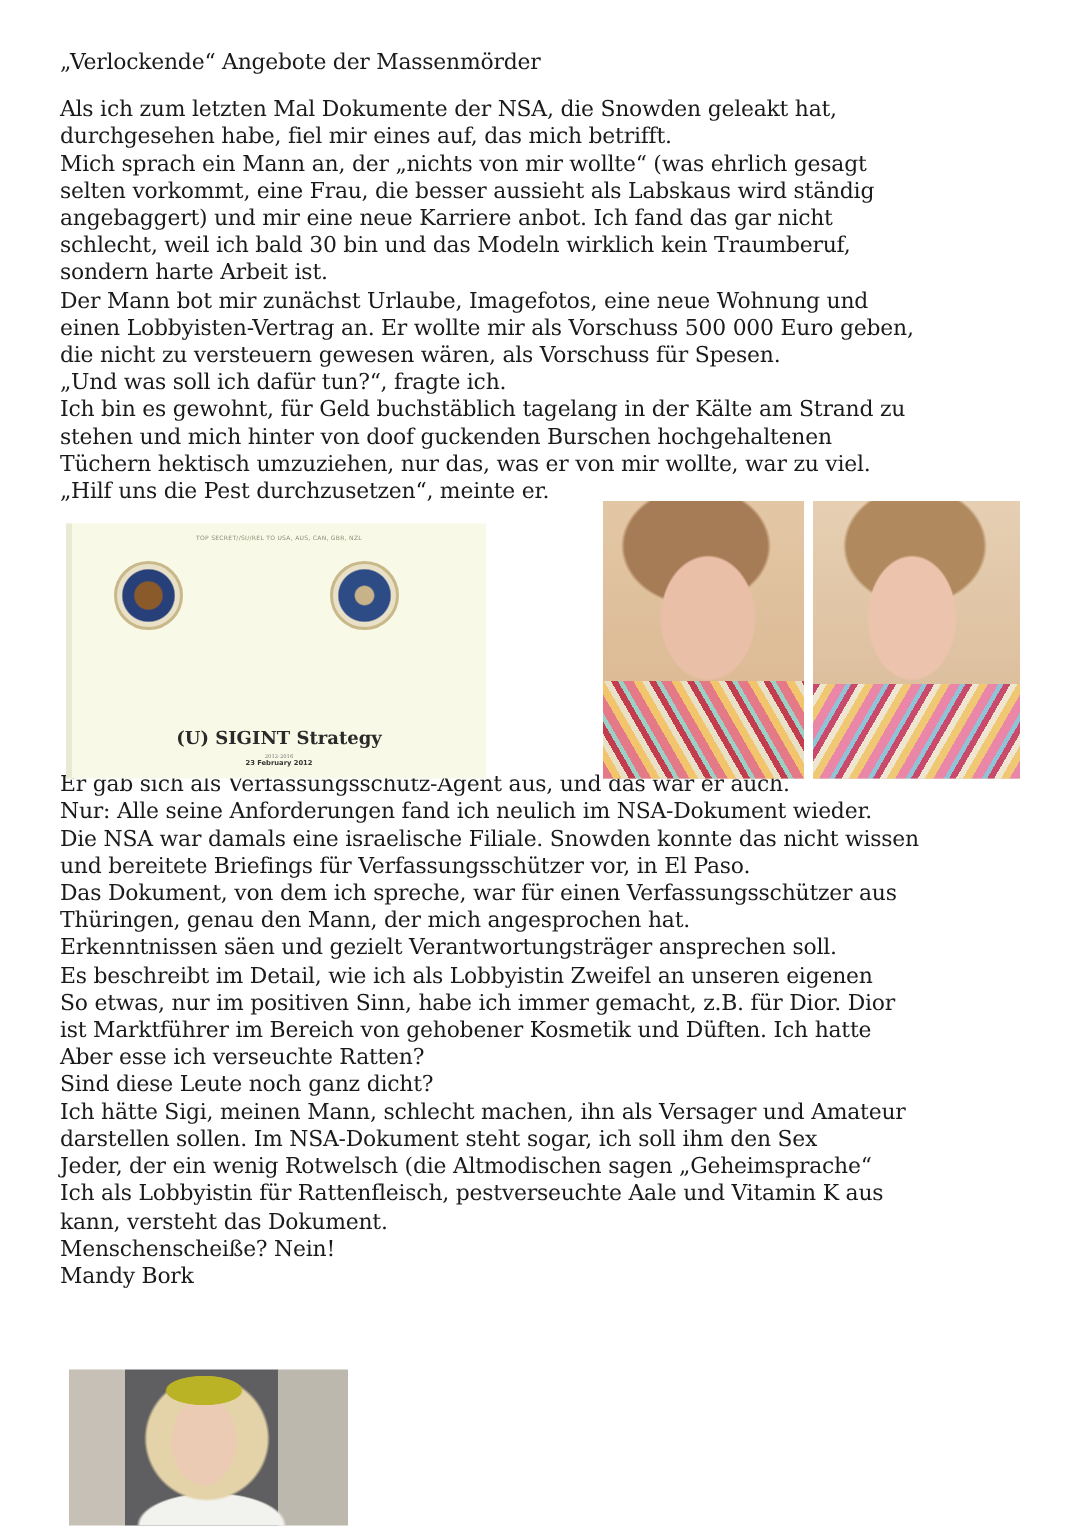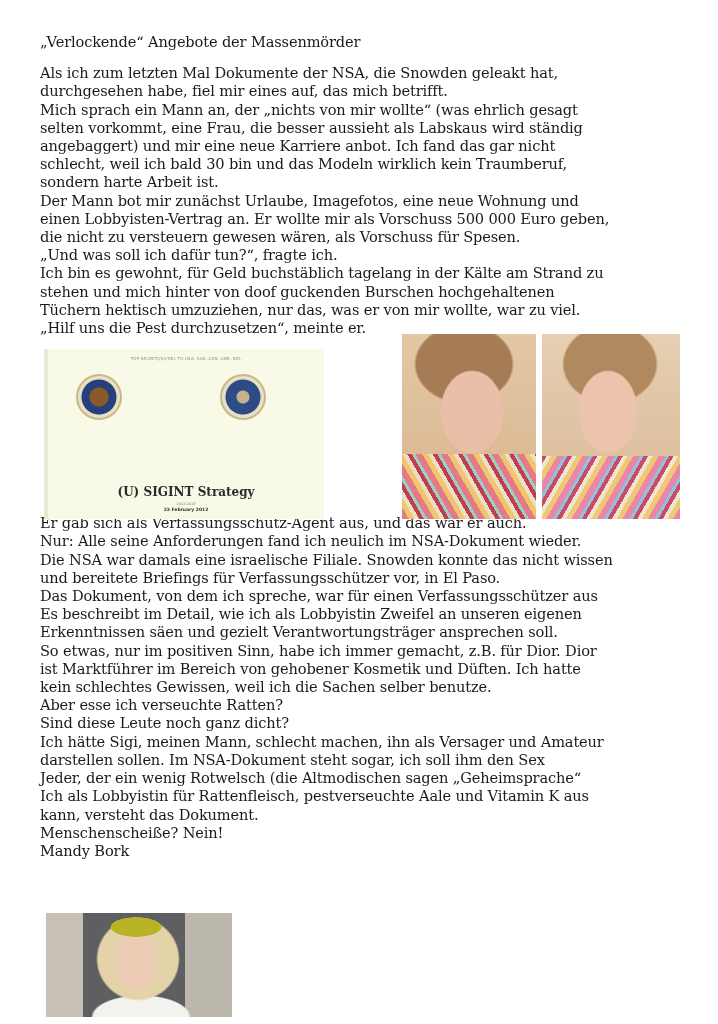--- a/index.html
+++ b/index.html
@@ -66,25 +66,25 @@
     <div class="line">Tüchern hektisch umzuziehen, nur das, was er von mir wollte, war zu viel.</div>
     <div class="line">„Hilf uns die Pest durchzusetzen“, meinte er.</div>
   </div>
   <div style="height:177px"></div>
   <div>
     <div class="line">Er gab sich als Verfassungsschutz-Agent aus, und das war er auch.</div>
     <div class="line">Nur: Alle seine Anforderungen fand ich neulich im NSA-Dokument wieder.</div>
     <div class="line">Die NSA war damals eine israelische Filiale. Snowden konnte das nicht wissen</div>
     <div class="line">und bereitete Briefings für Verfassungsschützer vor, in El Paso.</div>
     <div class="line">Das Dokument, von dem ich spreche, war für einen Verfassungsschützer aus</div>
+    <div class="line">Thüringen, genau den Mann, der mich angesprochen hat.</div>
+    <div class="line">Erkenntnissen säen und gezielt Verantwortungsträger ansprechen soll.</div>
     <div class="line">Es beschreibt im Detail, wie ich als Lobbyistin Zweifel an unseren eigenen</div>
-    <div class="line">Erkenntnissen säen und gezielt Verantwortungsträger ansprechen soll.</div>
     <div class="line">So etwas, nur im positiven Sinn, habe ich immer gemacht, z.B. für Dior. Dior</div>
     <div class="line">ist Marktführer im Bereich von gehobener Kosmetik und Düften. Ich hatte</div>
-    <div class="line">kein schlechtes Gewissen, weil ich die Sachen selber benutze.</div>
     <div class="line">Aber esse ich verseuchte Ratten?</div>
     <div class="line">Sind diese Leute noch ganz dicht?</div>
     <div class="line">Ich hätte Sigi, meinen Mann, schlecht machen, ihn als Versager und Amateur</div>
     <div class="line">darstellen sollen. Im NSA-Dokument steht sogar, ich soll ihm den Sex</div>
     <div class="line">Jeder, der ein wenig Rotwelsch (die Altmodischen sagen „Geheimsprache“</div>
     <div class="line">Ich als Lobbyistin für Rattenfleisch, pestverseuchte Aale und Vitamin K aus</div>
     <div class="line">kann, versteht das Dokument.</div>
     <div class="line">Menschenscheiße? Nein!</div>
   </div>
   <div class="line signature">Mandy Bork</div>

